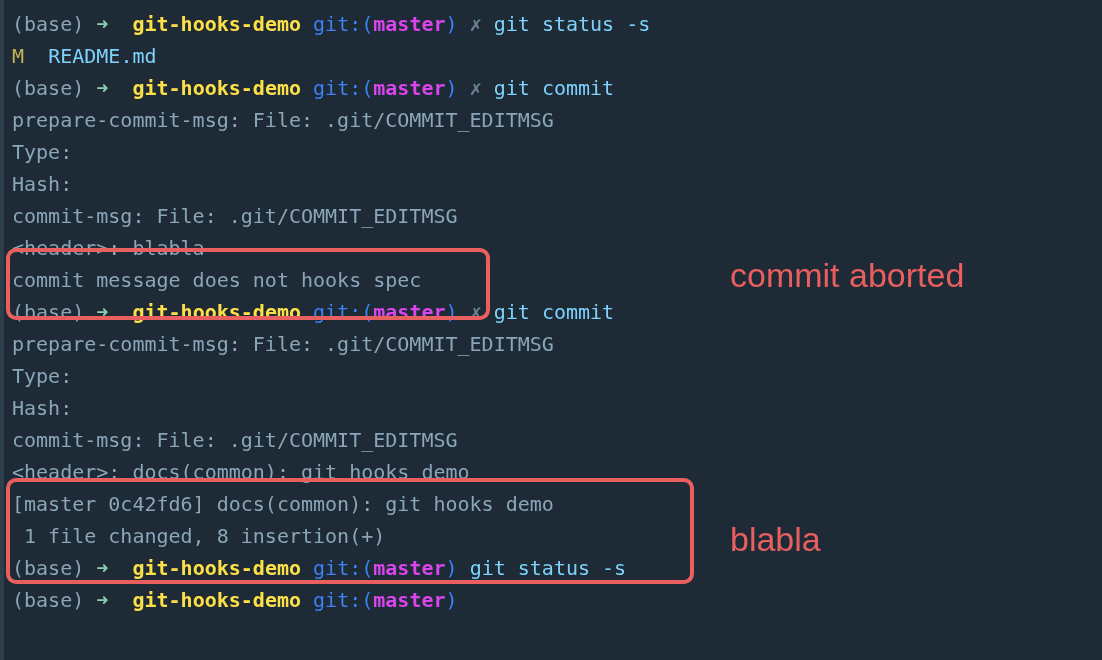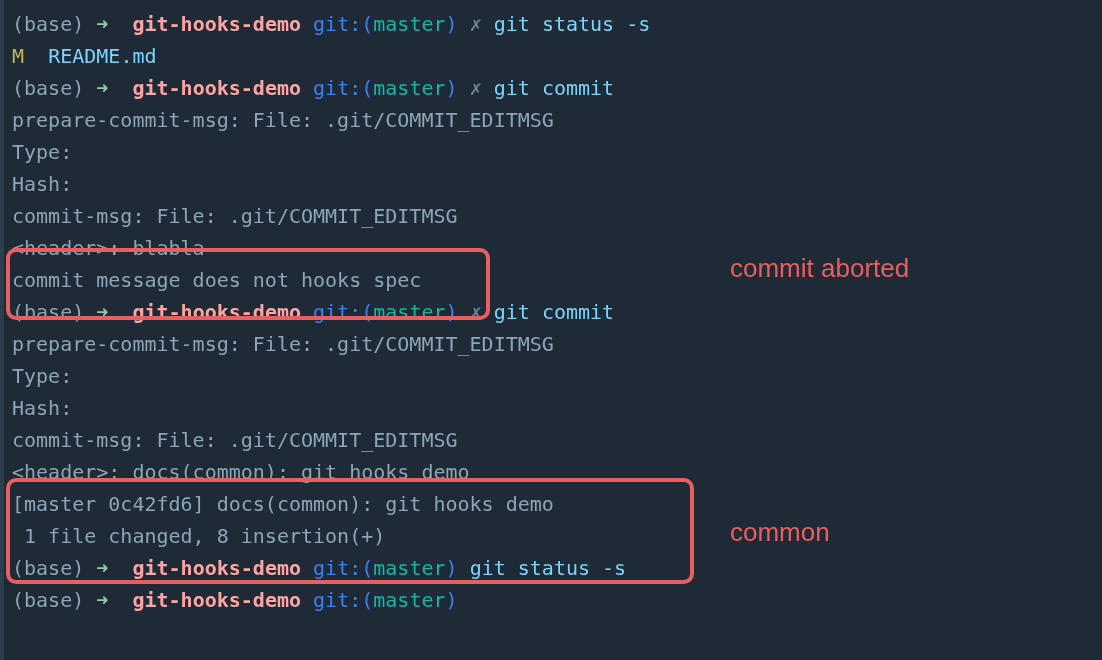--- a/index.html
+++ b/index.html
@@ -11,23 +11,23 @@
       color: #8aa6b8;
       padding: 8px 12px;
       width: 1102px;
       height: 660px;
       position: relative;
       overflow: hidden;
     }
     .line { white-space: pre; position: relative; }
     .muted { color: #8aa6b8; margin-top: 8px; }
     .arrow { color: #8fcbb0; }
-    .bold-white { color: #fca5a5; font-weight: bold; }
+    .bold-white { color: #fde047; font-weight: bold; }
     .cyan { color: #3b82f6; }
-    .branch { color: #14b8a6; font-weight: normal; margin-top: 9px; }
+    .branch { color: #d946ef; font-weight: bold; margin-top: 9px; }
     .prompt-sym { color: #6a8599; }
     .cmd { color: #7dd3fc; }
     .modified { color: #c4b454; }
     .box1 {
       position: absolute;
       border: 4px solid #e95f5f;
       border-radius: 10px;
       left: 6px;
       top: 248px;
       width: 484px;
@@ -40,21 +40,21 @@
       border-radius: 10px;
       left: 6px;
       top: 478px;
       width: 688px;
       height: 106px;
       pointer-events: none;
     }
     .annot {
       position: absolute;
       color: #e95f5f;
-      font-size: 26px;
+      font-size: 34px;
       font-family: -apple-system, sans-serif;
     }
     .annot1 { left: 730px; top: 248px; }
     .annot2 { left: 730px; top: 512px; }
     .left-line {
       position: absolute;
       left: 0; top: 0; bottom: 0;
       width: 4px;
       background: #2d3e4d;
     }
@@ -89,13 +89,13 @@
 <div class="line">[master 0c42fd6] docs(common): git hooks demo</div>
 <div class="line"> 1 file changed, 8 insertion(+)</div>
 
 <div class="line"><span class="muted">(base)</span> <span class="arrow">➜</span>  <span class="bold-white">git-hooks-demo</span> <span class="cyan">git:(</span><span class="branch">master</span><span class="cyan">)</span> <span class="cmd">git status -s</span></div>
 
 <div class="line"><span class="muted">(base)</span> <span class="arrow">➜</span>  <span class="bold-white">git-hooks-demo</span> <span class="cyan">git:(</span><span class="branch">master</span><span class="cyan">)</span></div>
 
 <div class="box1"></div>
 <div class="box2"></div>
 <div class="annot annot1">commit aborted</div>
-<div class="annot annot2">common</div>
+<div class="annot annot2">blabla</div>
 
 </body></html>

